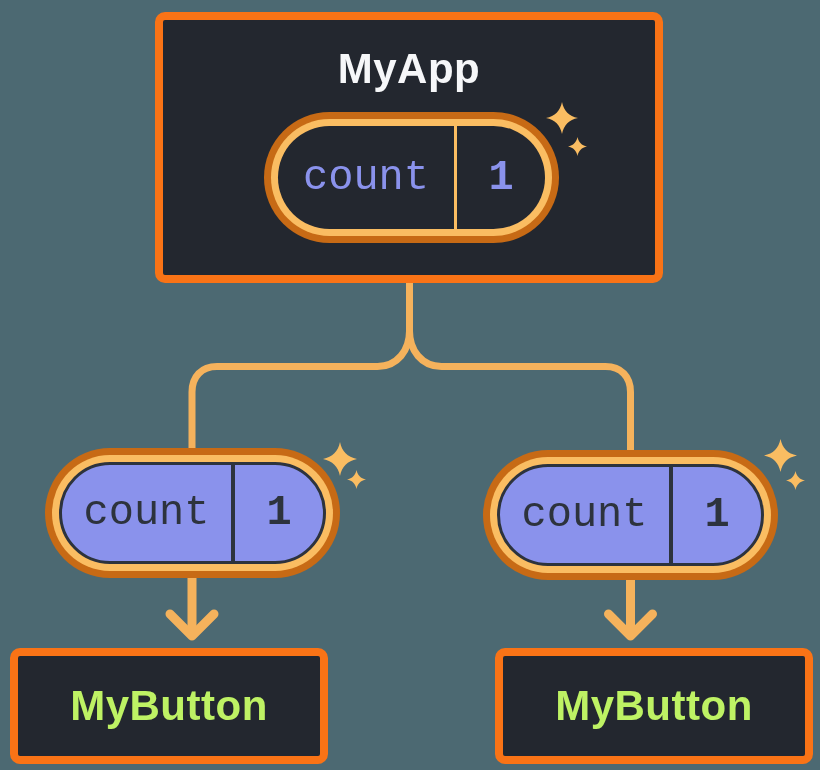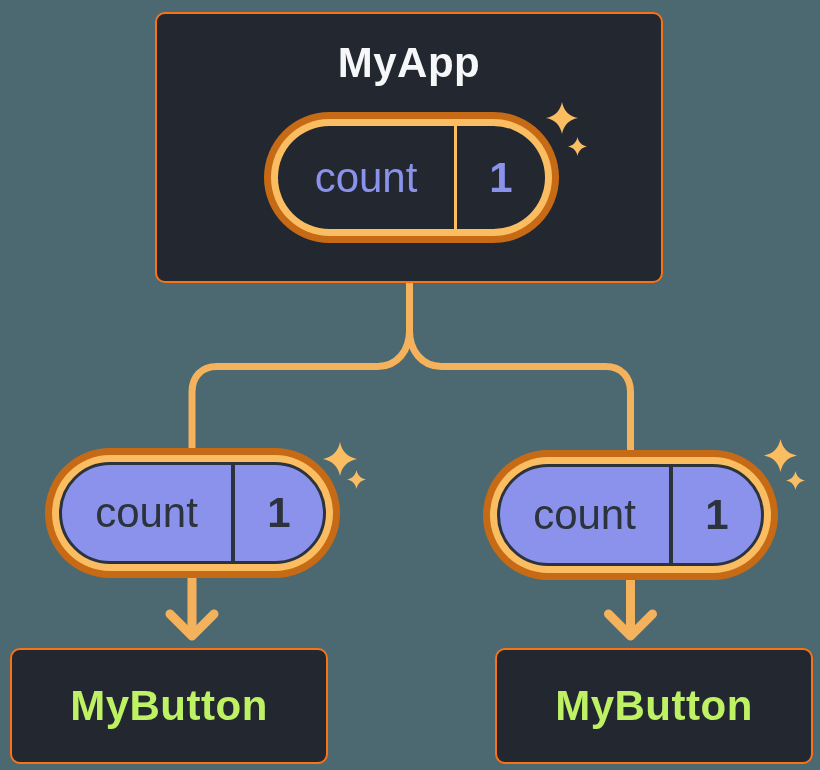--- a/index.html
+++ b/index.html
@@ -4,36 +4,36 @@
 <style>
   html,body { margin:0; padding:0; background:#4C6972; }
   .stage {
     position:relative; width:820px; height:770px; overflow:hidden;
     background:#4C6972;
     font-family:"Liberation Sans", sans-serif;
   }
   svg.lines { position:absolute; left:0; top:0; width:820px; height:770px; }
 
   .card {
-    position:absolute; background:#23272F; border:2px solid #f97316;
+    position:absolute; background:#23272F; border:8px solid #f97316;
     border-radius:10px; box-sizing:border-box;
   }
   .card-root  { left:155px; top:12px;  width:508px; height:271px; }
   .card-title {
     color:#F6F7F9; font-size:42px; font-weight:600; text-align:center;
     margin-top:25px; letter-spacing:0.5px;
   }
   .btn-card   { display:flex; align-items:center; justify-content:center; }
   .btn-left   { left:10px;  top:648px; width:318px; height:116px; }
   .btn-right  { left:495px; top:648px; width:318px; height:116px; }
   .btn-label  { color:#bef264; font-size:42px; font-weight:600; letter-spacing:0.5px; }
 
   .pill {
     position:absolute; background:#C76A15; border-radius:999px;
-    padding:7px; box-sizing:border-box;
+    padding:7px; box-sizing:border-box;font-family:Liberation Mono, monospace;
   }
   .pill-top   { left:264px; top:112px; width:295px; height:131px; }
   .pill-left  { left:45px;  top:448px; width:295px; height:130px; }
   .pill-right { left:483px; top:450px; width:295px; height:130px; }
   .pill-mid {
     background:#FABD62; border-radius:999px; padding:7px;
     width:100%; height:100%; box-sizing:border-box;
   }
   .pill-inner {
     border-radius:999px; width:100%; height:100%; box-sizing:border-box;

